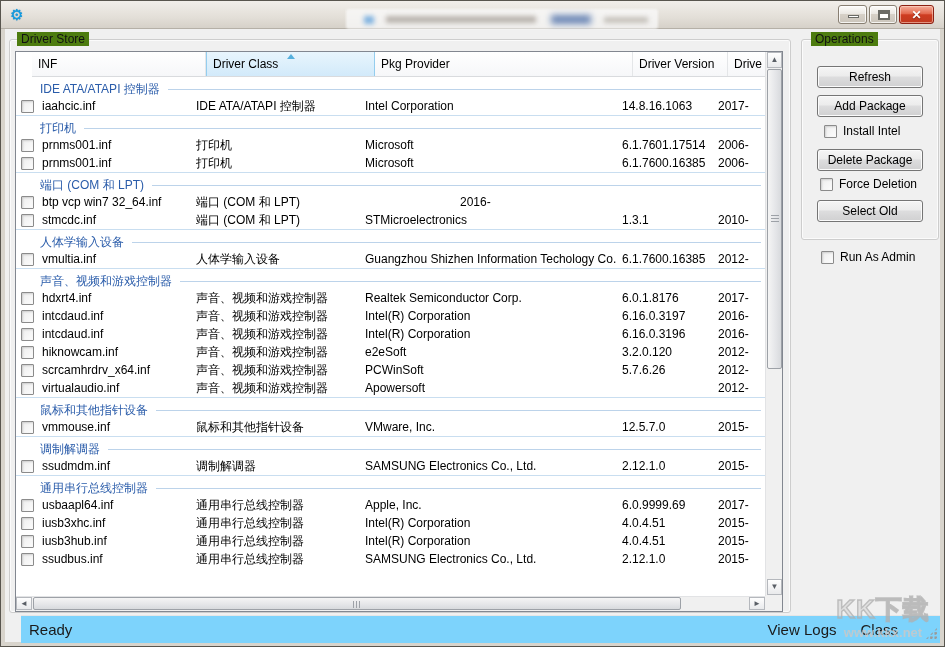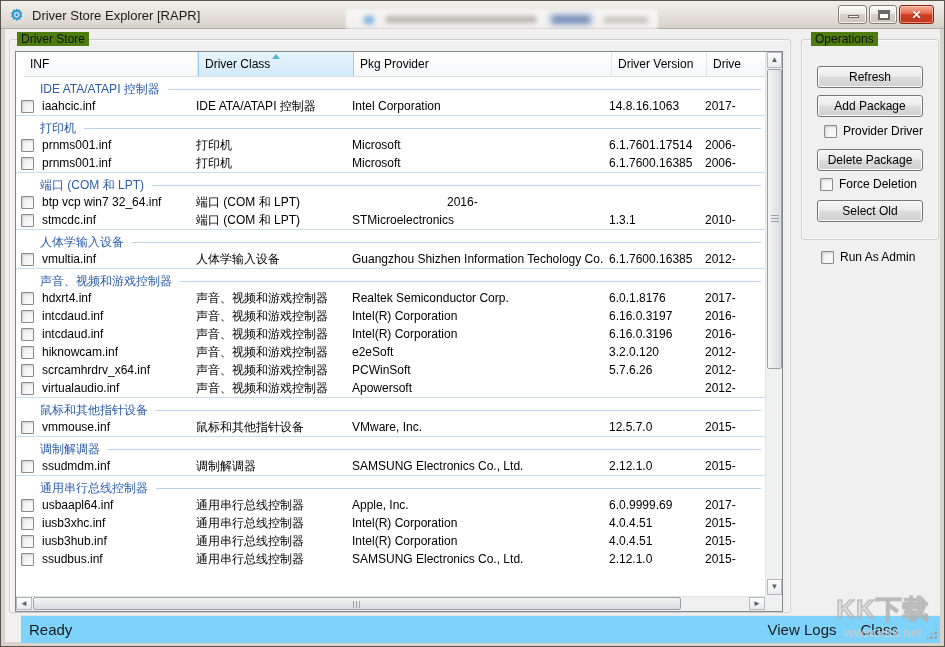--- a/index.html
+++ b/index.html
@@ -36,28 +36,28 @@
   .frame-b{position:absolute;left:0;bottom:0;height:4px;width:100%;background:#d8d4cc;}
   
   .gbox{position:absolute;border:1px solid #cdcdcd;border-radius:3px;box-shadow:inset 0 0 0 1px #fbfbfb;}
   .gbox-label{position:absolute;font-size:12px;color:#111;background:#4d7c0f;padding:0 4px;z-index:3;}
   #driver-store-box{left:8px;top:38px;width:782px;height:574px;}
   #driver-store-label{left:16px;top:31px;}
   #ops-box{left:800px;top:38px;width:138px;height:201px;}
   #ops-label{left:810px;top:31px;}
   
   #table{position:absolute;left:14px;top:50px;width:768px;height:561px;border:1px solid #828790;background:#fff;}
-  #theader{position:absolute;left:8px;top:0;height:25px;width:749px;display:flex;
+  #theader{position:absolute;left:16px;top:0;height:25px;width:749px;display:flex;
            background:linear-gradient(#ffffff,#f6f7f9);border-bottom:1px solid #d9dbde;}
   .hcell{position:relative;display:flex;align-items:center;font-size:12px;color:#000;
          padding-left:6px;border-right:1px solid #e4e6e8;overflow:hidden;white-space:nowrap;}
   .hcell.sorted{background:linear-gradient(#e8f5fd,#d2eafa);border-left:1px solid #94cdee;border-right:1px solid #94cdee;}
   .sort-arrow{position:absolute;left:50%;top:2px;margin-left:-4px;width:0;height:0;
               border-left:4px solid transparent;border-right:4px solid transparent;border-bottom:5px solid #56b0dd;}
-  .c-inf{width:174px;} .c-class{width:156px;} .c-prov{width:258px;} .c-ver{width:95px;} .c-date{flex:1;min-width:0;}
+  .c-inf{width:174px;} .c-class{width:169px;} .c-prov{width:258px;} .c-ver{width:95px;} .c-date{flex:1;min-width:0;}
   #rows-area{position:absolute;left:0;top:25px;width:749px;height:518px;overflow:hidden;background:#fff;}
   .group + .group{border-top:1px solid #c9def0;}
   .group-header{padding-top:4px;height:20px;display:flex;align-items:center;}
   .gh-text{margin-left:24px;font-size:12px;color:#2a5caa;white-space:nowrap;}
   .gh-line{flex:1;height:1px;background:#bcd3ea;margin:1px 4px 0 8px;}
   .trow{height:18px;display:flex;align-items:center;font-size:12px;color:#000;}
   .cell{overflow:hidden;white-space:nowrap;padding-left:6px;}
   .cell.c-inf{display:flex;align-items:center;padding-left:0;}
   .ckb{width:13px;height:13px;flex:none;border:1px solid #8b8b8b;border-radius:1px;
        background:linear-gradient(135deg,#eeeeee,#fcfcfc);box-shadow:inset 1px 1px 2px rgba(0,0,0,.15);}
@@ -104,21 +104,20 @@
            -webkit-text-stroke:1.4px rgba(175,175,175,.75);line-height:30px;white-space:nowrap;}
   #wm-url{font-size:13px;font-weight:bold;color:rgba(200,200,200,.85);margin-top:1px;}
 </style>
 </head>
 <body>
 
 <div id="window">
 
   <div class="titlebar">
     <div class="app-icon">⚙</div>
-    <div class="title-text">Driver Store Explorer [RAPR]</div>
     <div class="blur-frag">
       <div class="b1"></div>
         <div class="b2"></div>
         <div class="b3"></div>
         <div class="b4"></div>
     </div>
     <div class="winbtn min">
         <div class="glyph-min"></div>
       </div>
     <div class="winbtn max">
@@ -401,21 +400,21 @@
       <div class="sb-btn" id="hs-right">►</div>
     </div>
     <div id="sb-corner"></div>
   </div>
 
   <div class="gbox" id="ops-box">
     <div class="btn" id="btn-refresh">Refresh</div>
     <div class="btn" id="btn-add">Add Package</div>
     <div class="opt-row" id="opt-install">
       <span class="ckb"></span>
-      <span>Provider Driver</span>
+      <span>Install Intel</span>
     </div>
     <div class="btn" id="btn-delete">Delete Package</div>
     <div class="opt-row" id="opt-force">
       <span class="ckb"></span>
       <span>Force Deletion</span>
     </div>
     <div class="btn" id="btn-select">Select Old</div>
   </div>
   <div class="gbox-label" id="ops-label">Operations</div>
 

